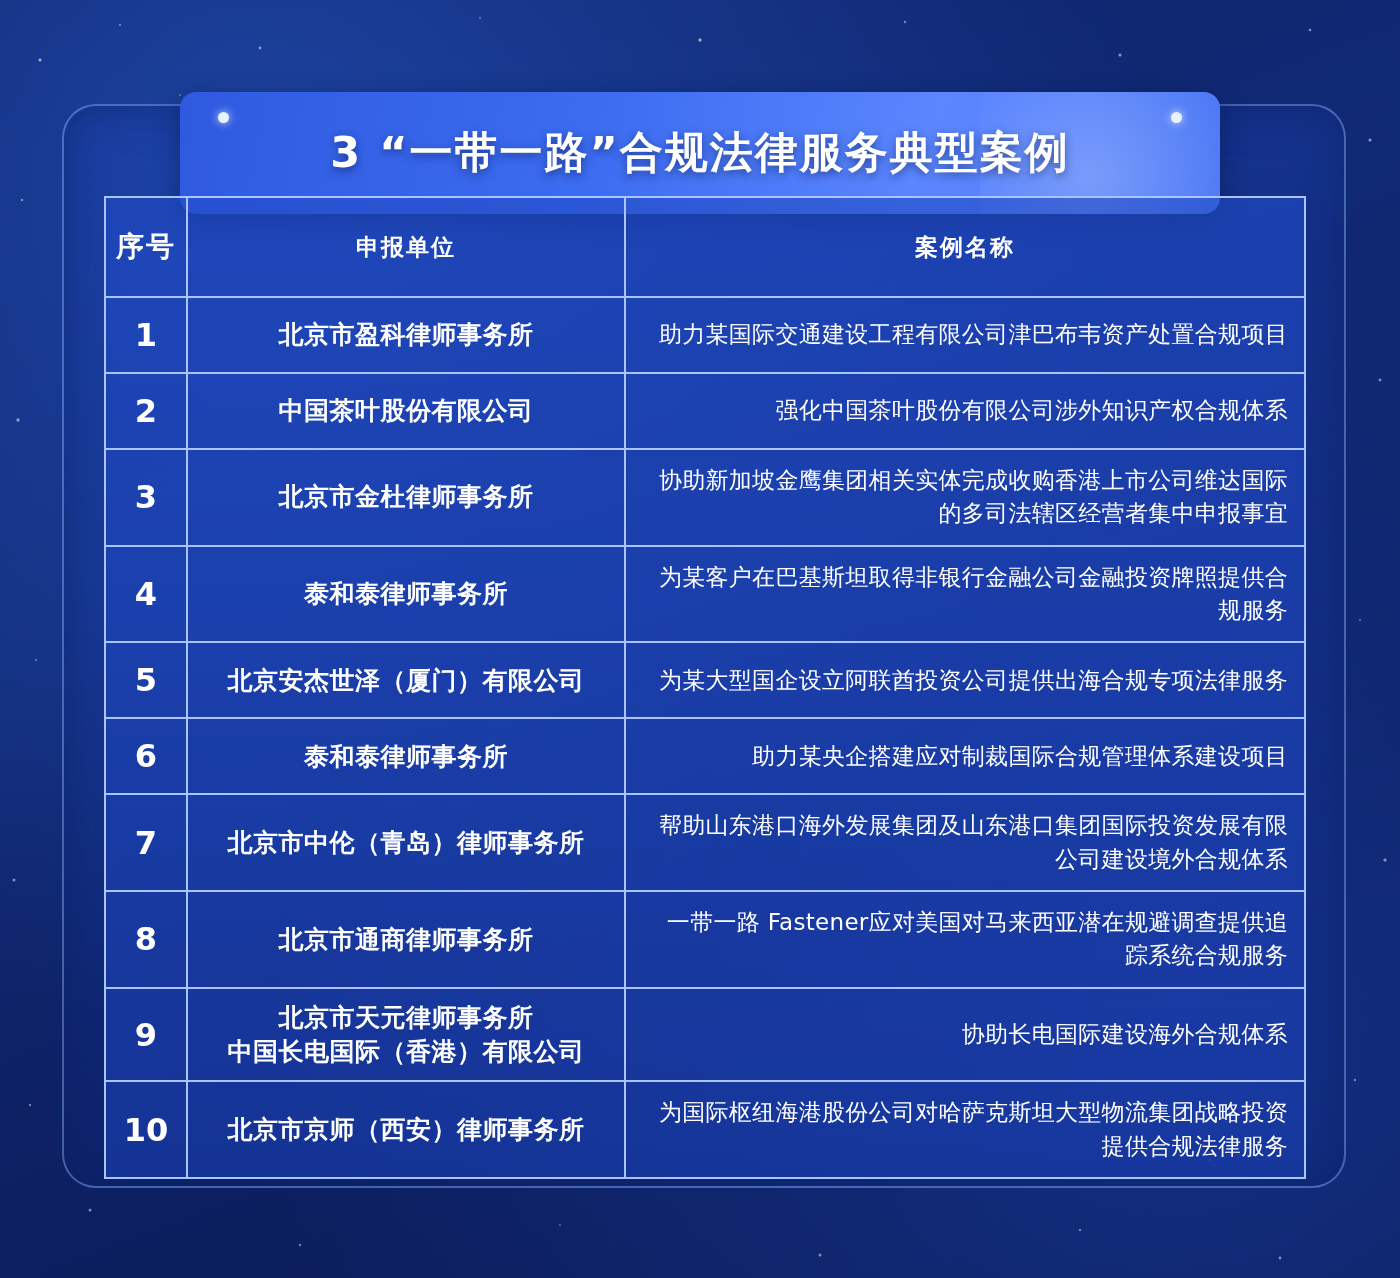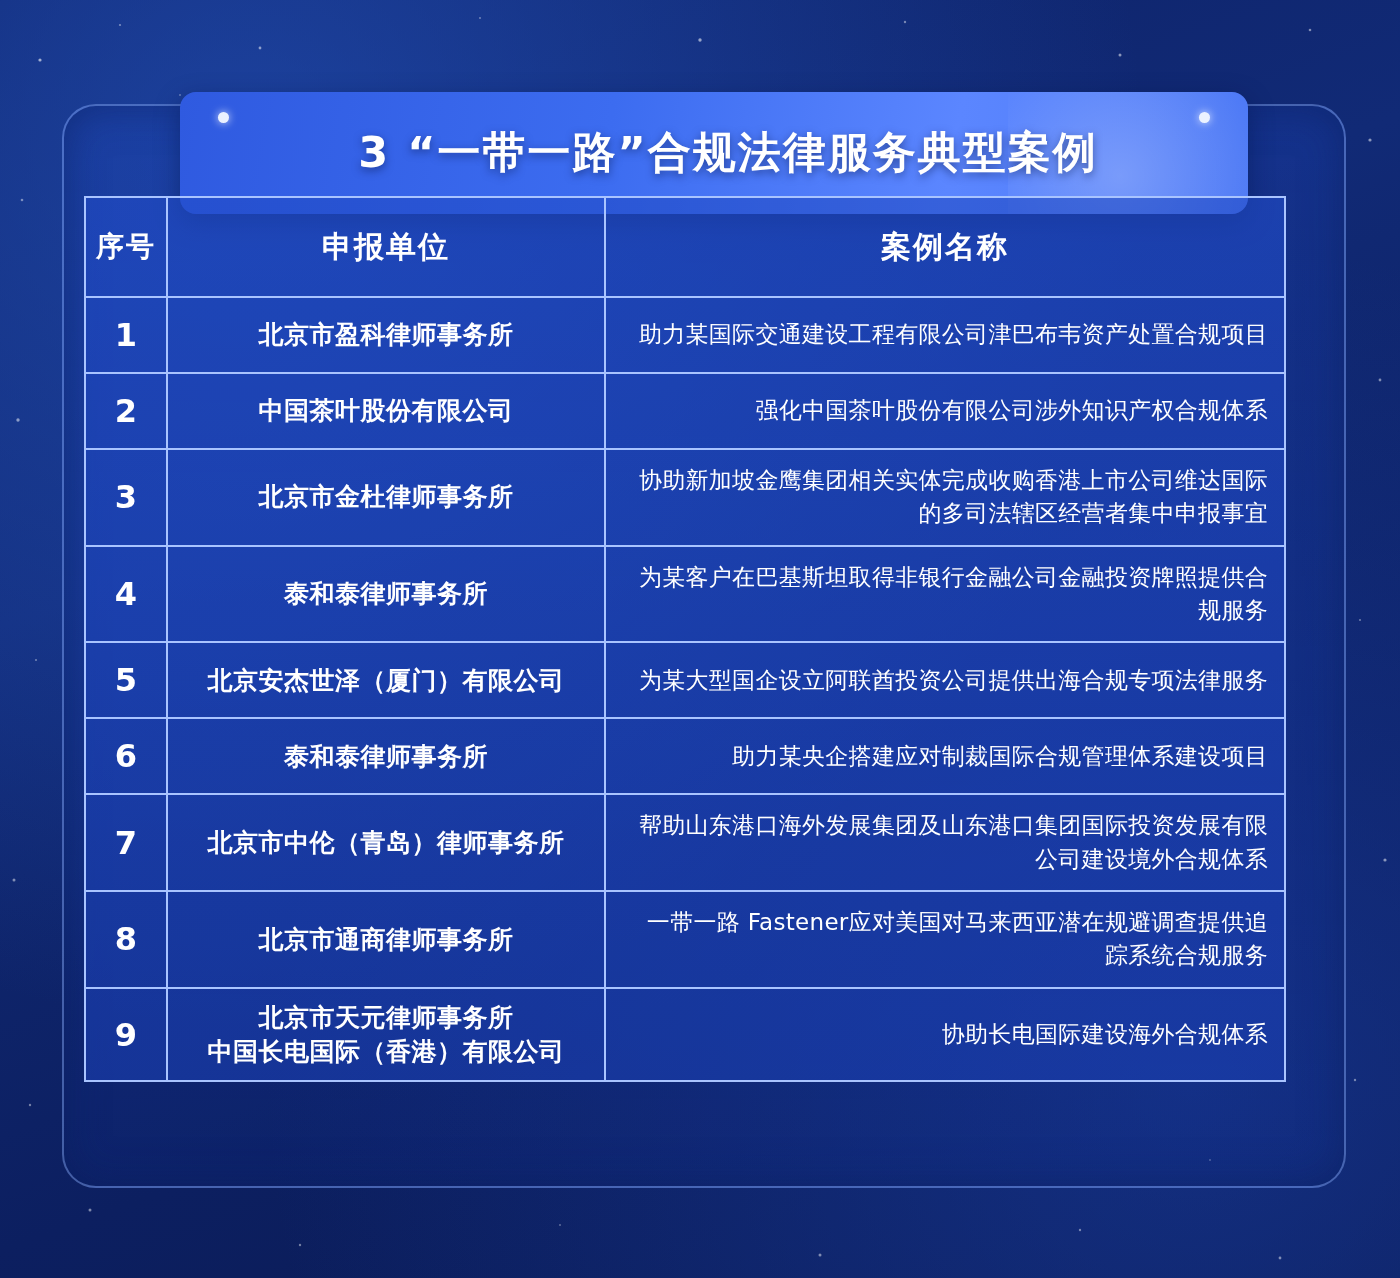--- a/index.html
+++ b/index.html
@@ -50,21 +50,20 @@
     top: 92px;
     width: 1040px;
     height: 122px;
     border-radius: 16px;
     background: linear-gradient(100deg, #2f5ae0 0%, #3c6cf0 40%, #5b86ff 72%, #4d79f5 100%);
     box-shadow: 0 8px 26px rgba(5,18,70,0.45);
     display: flex;
     align-items: center;
     justify-content: center;
     overflow: hidden;
-    padding-left: 28px;
   }
   .banner::after {
     content: "";
     position: absolute;
     right: -40px;
     top: -60px;
     width: 280px;
     height: 240px;
     background: radial-gradient(circle at 40% 60%, rgba(255,255,255,0.22), rgba(255,255,255,0) 65%);
   }
@@ -85,42 +84,42 @@
     font-size: 43px;
     font-weight: bold;
     letter-spacing: 2px;
     white-space: nowrap;
     text-shadow: 0 3px 8px rgba(6,20,70,0.5);
   }
 
   
   .table-wrap {
     position: absolute;
-    left: 84px;
+    left: 104px;
     top: 196px;
     width: 1200px;
   }
   table {
     border-collapse: collapse;
     width: 1200px;
     table-layout: fixed;
     background: linear-gradient(180deg, rgba(32,74,198,0.62) 0%, rgba(26,62,176,0.62) 100%);
   }
   col.c-no { width: 82px; }
   col.c-unit { width: 438px; }
   col.c-case { width: 680px; }
 
   th, td {
     border: 2px solid #a9c4ff;
     color: #ffffff;
     vertical-align: middle;
   }
   thead th {
     height: 96px;
-    font-size: 30px;
+    font-size: 23px;
     font-weight: bold;
     letter-spacing: 2px;
   }
   th.th-no {
     font-size: 28px;
     line-height: 1.05;
     padding: 0 6px;
   }
   td.td-no {
     text-align: center;
@@ -242,15 +241,20 @@
         <tr>
           <td class="td-no">8</td>
           <td class="td-unit">北京市通商律师事务所</td>
           <td class="td-case">一带一路 Fastener应对美国对马来西亚潜在规避调查提供追踪系统合规服务</td>
         </tr>
         <tr>
           <td class="td-no">9</td>
           <td class="td-unit">北京市天元律师事务所<br>中国长电国际（香港）有限公司</td>
           <td class="td-case">协助长电国际建设海外合规体系</td>
         </tr>
+        <tr>
+          <td class="td-no">10</td>
+          <td class="td-unit">北京市京师（西安）律师事务所</td>
+          <td class="td-case">为国际枢纽海港股份公司对哈萨克斯坦大型物流集团战略投资提供合规法律服务</td>
+        </tr>
       </tbody>
   </table>
 </div>
 
 </body></html>

